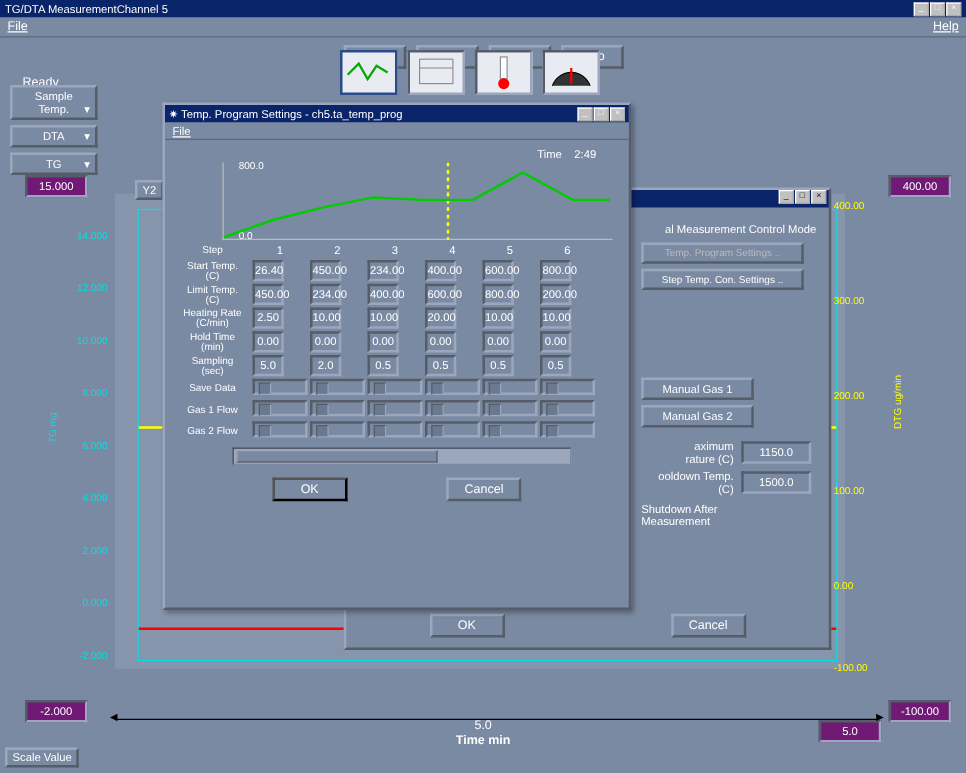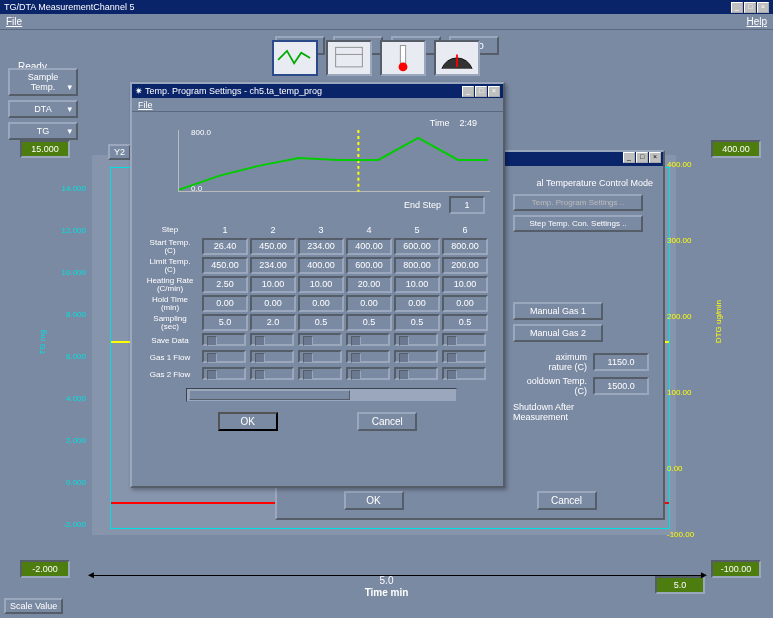--- a/index.html
+++ b/index.html
@@ -19,21 +19,21 @@
   
   .toolbar-row { display: flex; gap: 8px; padding: 6px 8px; align-items: center; justify-content: center; }
   .toolbar-row .btn { width: 50px; }
   
   .status-text { color: #fff; font-size: 10px; padding-left: 18px; }
   
   .left-controls { position: absolute; left: 8px; top: 68px; display: flex; flex-direction: column; gap: 4px; }
   .left-controls .btn { width: 70px; font-size: 9px; position: relative; }
   .dd::after { content: '▾'; position: absolute; right: 4px; }
   
-  .axis-box { position: absolute; background: #4d7c0f; border: 2px inset #9aa7bd; color: #fff; font-size: 9px; padding: 2px 6px; text-align: center; min-width: 50px; }
+  .axis-box { position: absolute; background: #701a75; border: 2px inset #9aa7bd; color: #fff; font-size: 9px; padding: 2px 6px; text-align: center; min-width: 50px; }
   
   
   .thumbs { position: absolute; left: 272px; top: 40px; display: flex; gap: 8px; }
   .thumb { width: 46px; height: 36px; background: #e8ecf2; border: 2px inset #9aa7bd; position: relative; }
   .thumb svg { width: 100%; height: 100%; }
   .thumb.sel { border: 2px solid #2a4a8a; }
   
   
   .outer-dialog { position: absolute; left: 275px; top: 150px; width: 390px; height: 370px; background: #7b8aa3; border: 2px outset #9aa7bd; }
   .outer-dialog .titlebar { background: #0a246a; height: 14px; display: flex; justify-content: flex-end; padding-right: 2px; }
@@ -52,21 +52,21 @@
   .mini-ylab { position: absolute; left: 12px; font-size: 8px; color: #fff; }
   
   .time-row { display: flex; justify-content: flex-end; gap: 10px; padding-right: 20px; font-size: 9px; margin: 2px 0; }
   .end-step-row { display: flex; align-items: center; justify-content: flex-end; gap: 8px; padding-right: 12px; margin: 4px 0 8px; font-size: 9px; }
   
   .grid-wrap { overflow-x: auto; }
   .grid { border-collapse: separate; border-spacing: 2px; font-size: 9px; color: #fff; }
   .grid th { font-weight: normal; text-align: center; padding: 1px 2px; min-width: 40px; }
   .grid td { padding: 0; }
   .grid .rowlbl { text-align: center; width: 60px; line-height: 1.0; font-size: 8px; }
-  .cell { background: #7b8aa3; border: 2px inset #9aa7bd; color: #fff; width: 46px; height: 17px; text-align: center; font-size: 9px; display: inline-block; line-height: 13px; }
+  .cell { background: #7b8aa3; border: 2px inset #9aa7bd; color: #fff; width: 25px; height: 17px; text-align: center; font-size: 9px; display: inline-block; line-height: 13px; }
   .chk { background: #7b8aa3; border: 2px inset #9aa7bd; width: 44px; height: 13px; position: relative; display: inline-block; }
   .chk::before { content: ''; position: absolute; left: 3px; top: 1px; width: 8px; height: 8px; background: #6a7890; border: 1px inset #9aa7bd; }
   
   .scrollbar-h { height: 14px; background: #9aa7bd; border: 1px inset #7b8aa3; margin: 4px 40px 4px 48px; position: relative; }
   .scrollbar-h .thumb-sc { position: absolute; left: 2px; top: 1px; width: 60%; height: 10px; background: #7b8aa3; border: 1px outset #9aa7bd; }
   
   .dlg-btns { display: flex; justify-content: space-around; padding: 6px 40px; }
   .dlg-btns .btn { width: 60px; }
   
   
@@ -185,21 +185,21 @@
 <div class="outer-dialog">
   <div class="titlebar">
     <div class="win-controls">
       <div class="win-btn">_</div>
       <div class="win-btn">□</div>
       <div class="win-btn">×</div>
     </div>
   </div>
   <div class="outer-content">
     <div style="position:absolute; right:10px; top:26px; width:140px">
-      <div style="margin-bottom:6px; text-align:right">al Temperature Control Mode</div>
+      <div style="margin-bottom:6px; text-align:right">al Measurement Control Mode</div>
       <button class="btn" style="width:130px; font-size:8px; color:#bbb">Temp. Program Settings ..</button>
       <button class="btn" style="width:130px; font-size:8px; margin-top:4px">Step Temp. Con. Settings ..</button>
       <div style="height:70px"></div>
       <button class="btn" style="width:90px; font-size:9px">Manual Gas 1</button>
       <button class="btn" style="width:90px; font-size:9px; margin-top:4px">Manual Gas 2</button>
       <div class="outer-row" style="margin-top:10px">
         <span style="white-space:pre; text-align:right">aximum
 rature (C)</span>
         <span class="inp">1150.0</span>
       </div>
@@ -237,24 +237,20 @@
       <span>2:49</span>
     </div>
     <div class="mini-chart">
       <div class="mini-ylab" style="top:-2px">800.0</div>
       <div class="mini-ylab" style="bottom:-2px">0.0</div>
       <svg viewBox="0 0 312 62">
         <line x1="180" y1="0" x2="180" y2="62" stroke="#ff0" stroke-width="2" stroke-dasharray="3,3"></line>
         <polyline points="0,60 40,46 80,36 120,28 160,30 200,30 240,8 280,30 310,30" stroke="#0c0" fill="none" stroke-width="2"></polyline>
       </svg>
     </div>
-    <div class="end-step-row">
-      <span>End Step</span>
-      <span class="inp" style="min-width:36px">1</span>
-    </div>
 
     <div class="grid-wrap">
     <table class="grid">
       <tbody>
             <tr>
         <th class="rowlbl">Step</th>
         <th>1</th>
         <th>2</th>
         <th>3</th>
         <th>4</th>

